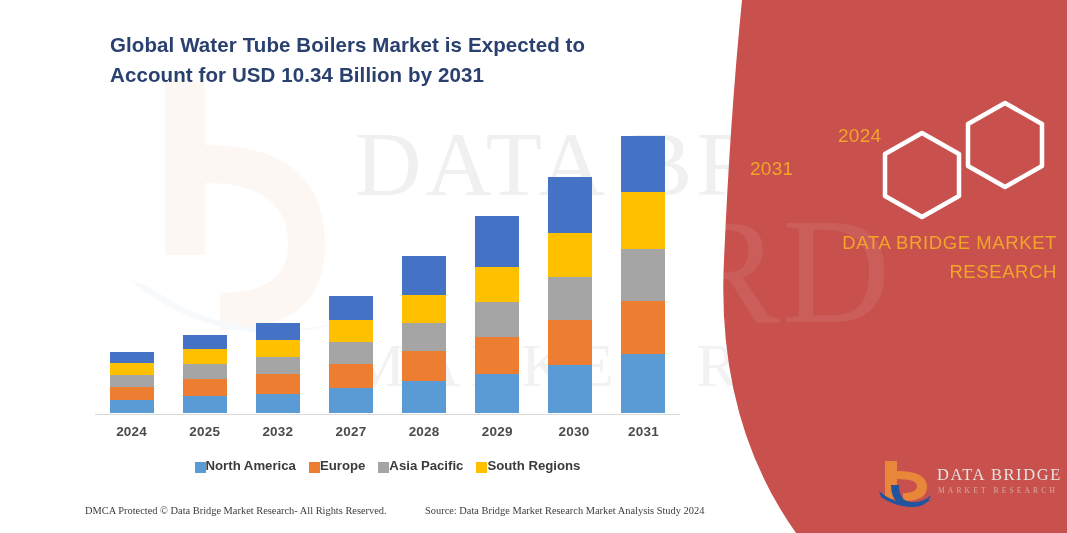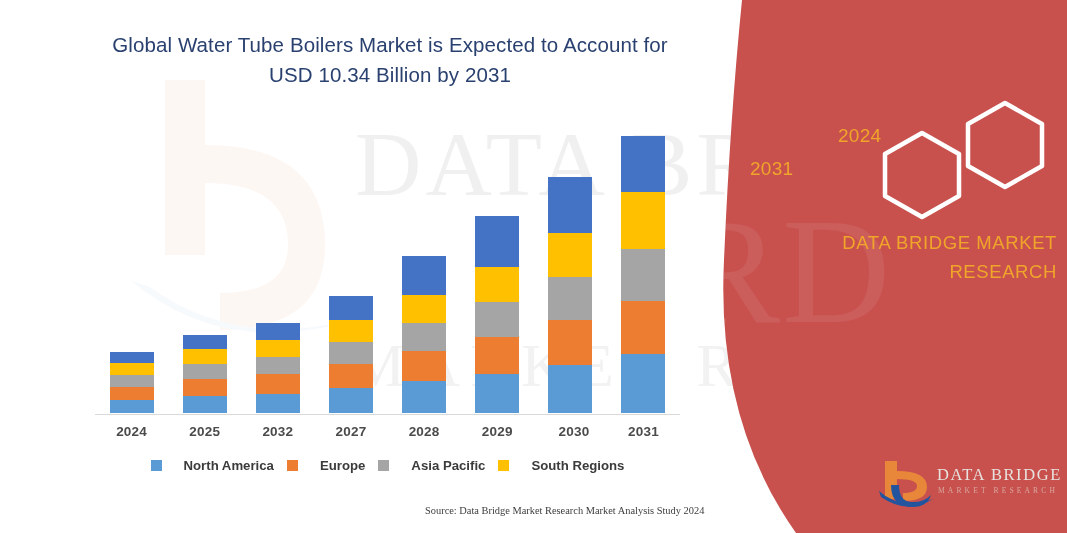--- a/index.html
+++ b/index.html
@@ -30,25 +30,24 @@
     color:#f2f2f2;font-weight:400;white-space:nowrap;
     font-family:"Liberation Serif", serif;
     user-select:none;
   }
   .wm-logo{
     position:absolute;left:110px;top:55px;width:330px;height:330px;opacity:.55;
   }
 
   .chart-title{
     position:absolute;left:110px;top:30px;width:560px;
-    text-align:center;
     font-size:20.5px;
     line-height:1.45;
     color:#2a4170;
-    font-weight:400;
+    font-weight:700;
     letter-spacing:.1px;
   }
 
   
   .plot{position:absolute;left:95px;top:110px;width:585px;height:305px;}
   .axis-line{position:absolute;left:95px;top:414px;width:585px;height:1px;background:#d9d9d9;}
 
   .bar-col{position:absolute;bottom:0;width:44px;}
   .seg{width:100%;display:block;}
 
@@ -57,21 +56,21 @@
     position:absolute;top:0;width:70px;text-align:center;
     font-size:13.5px;font-weight:bold;color:#4b4b4b;letter-spacing:.2px;
   }
 
   
   .legend{
     position:absolute;left:95px;top:455px;width:585px;height:20px;
     display:flex;align-items:center;justify-content:center;gap:13px;
     font-size:13.2px;font-weight:bold;color:#3b3b3b;white-space:nowrap;
   }
-  .legend-item{display:flex;align-items:center;gap:22px;}
+  .legend-item{display:flex;align-items:flex-end;gap:0;}
   .legend-swatch{width:11px;height:11px;display:inline-block;}
 
   
   .footer{
     position:absolute;left:0;top:505px;width:760px;height:22px;
     font-family:"Liberation Serif", serif;
     font-size:10.4px;color:#3d3d3d;
   }
   .footer-left{position:absolute;left:85px;top:0;white-space:nowrap;}
   .footer-right{position:absolute;left:425px;top:0;white-space:nowrap;}
@@ -219,20 +218,21 @@
           <span class="legend-swatch" style="background: rgb(165, 165, 165);"></span>
           <span>Asia Pacific</span>
         </div>
         <div class="legend-item">
           <span class="legend-swatch" style="background: rgb(255, 192, 0);"></span>
           <span>South Regions</span>
         </div>
       </div>
 
     <div class="footer">
+      <div class="footer-left">DMCA Protected © Data Bridge Market Research-  All Rights Reserved.</div>
       <div class="footer-right">Source: Data Bridge Market Research  Market Analysis Study 2024</div>
     </div>
   </div>
 
   <div class="right-panel">
     <svg class="right-bg" viewBox="0 0 377 533" preserveAspectRatio="none">
       <path d="M52 0 L377 0 L377 533 L106 533 Q26 420 34 260 Q40 120 52 0 Z" fill="#C8514E"></path>
     </svg>
 
     <div class="right-wm">RD</div>

